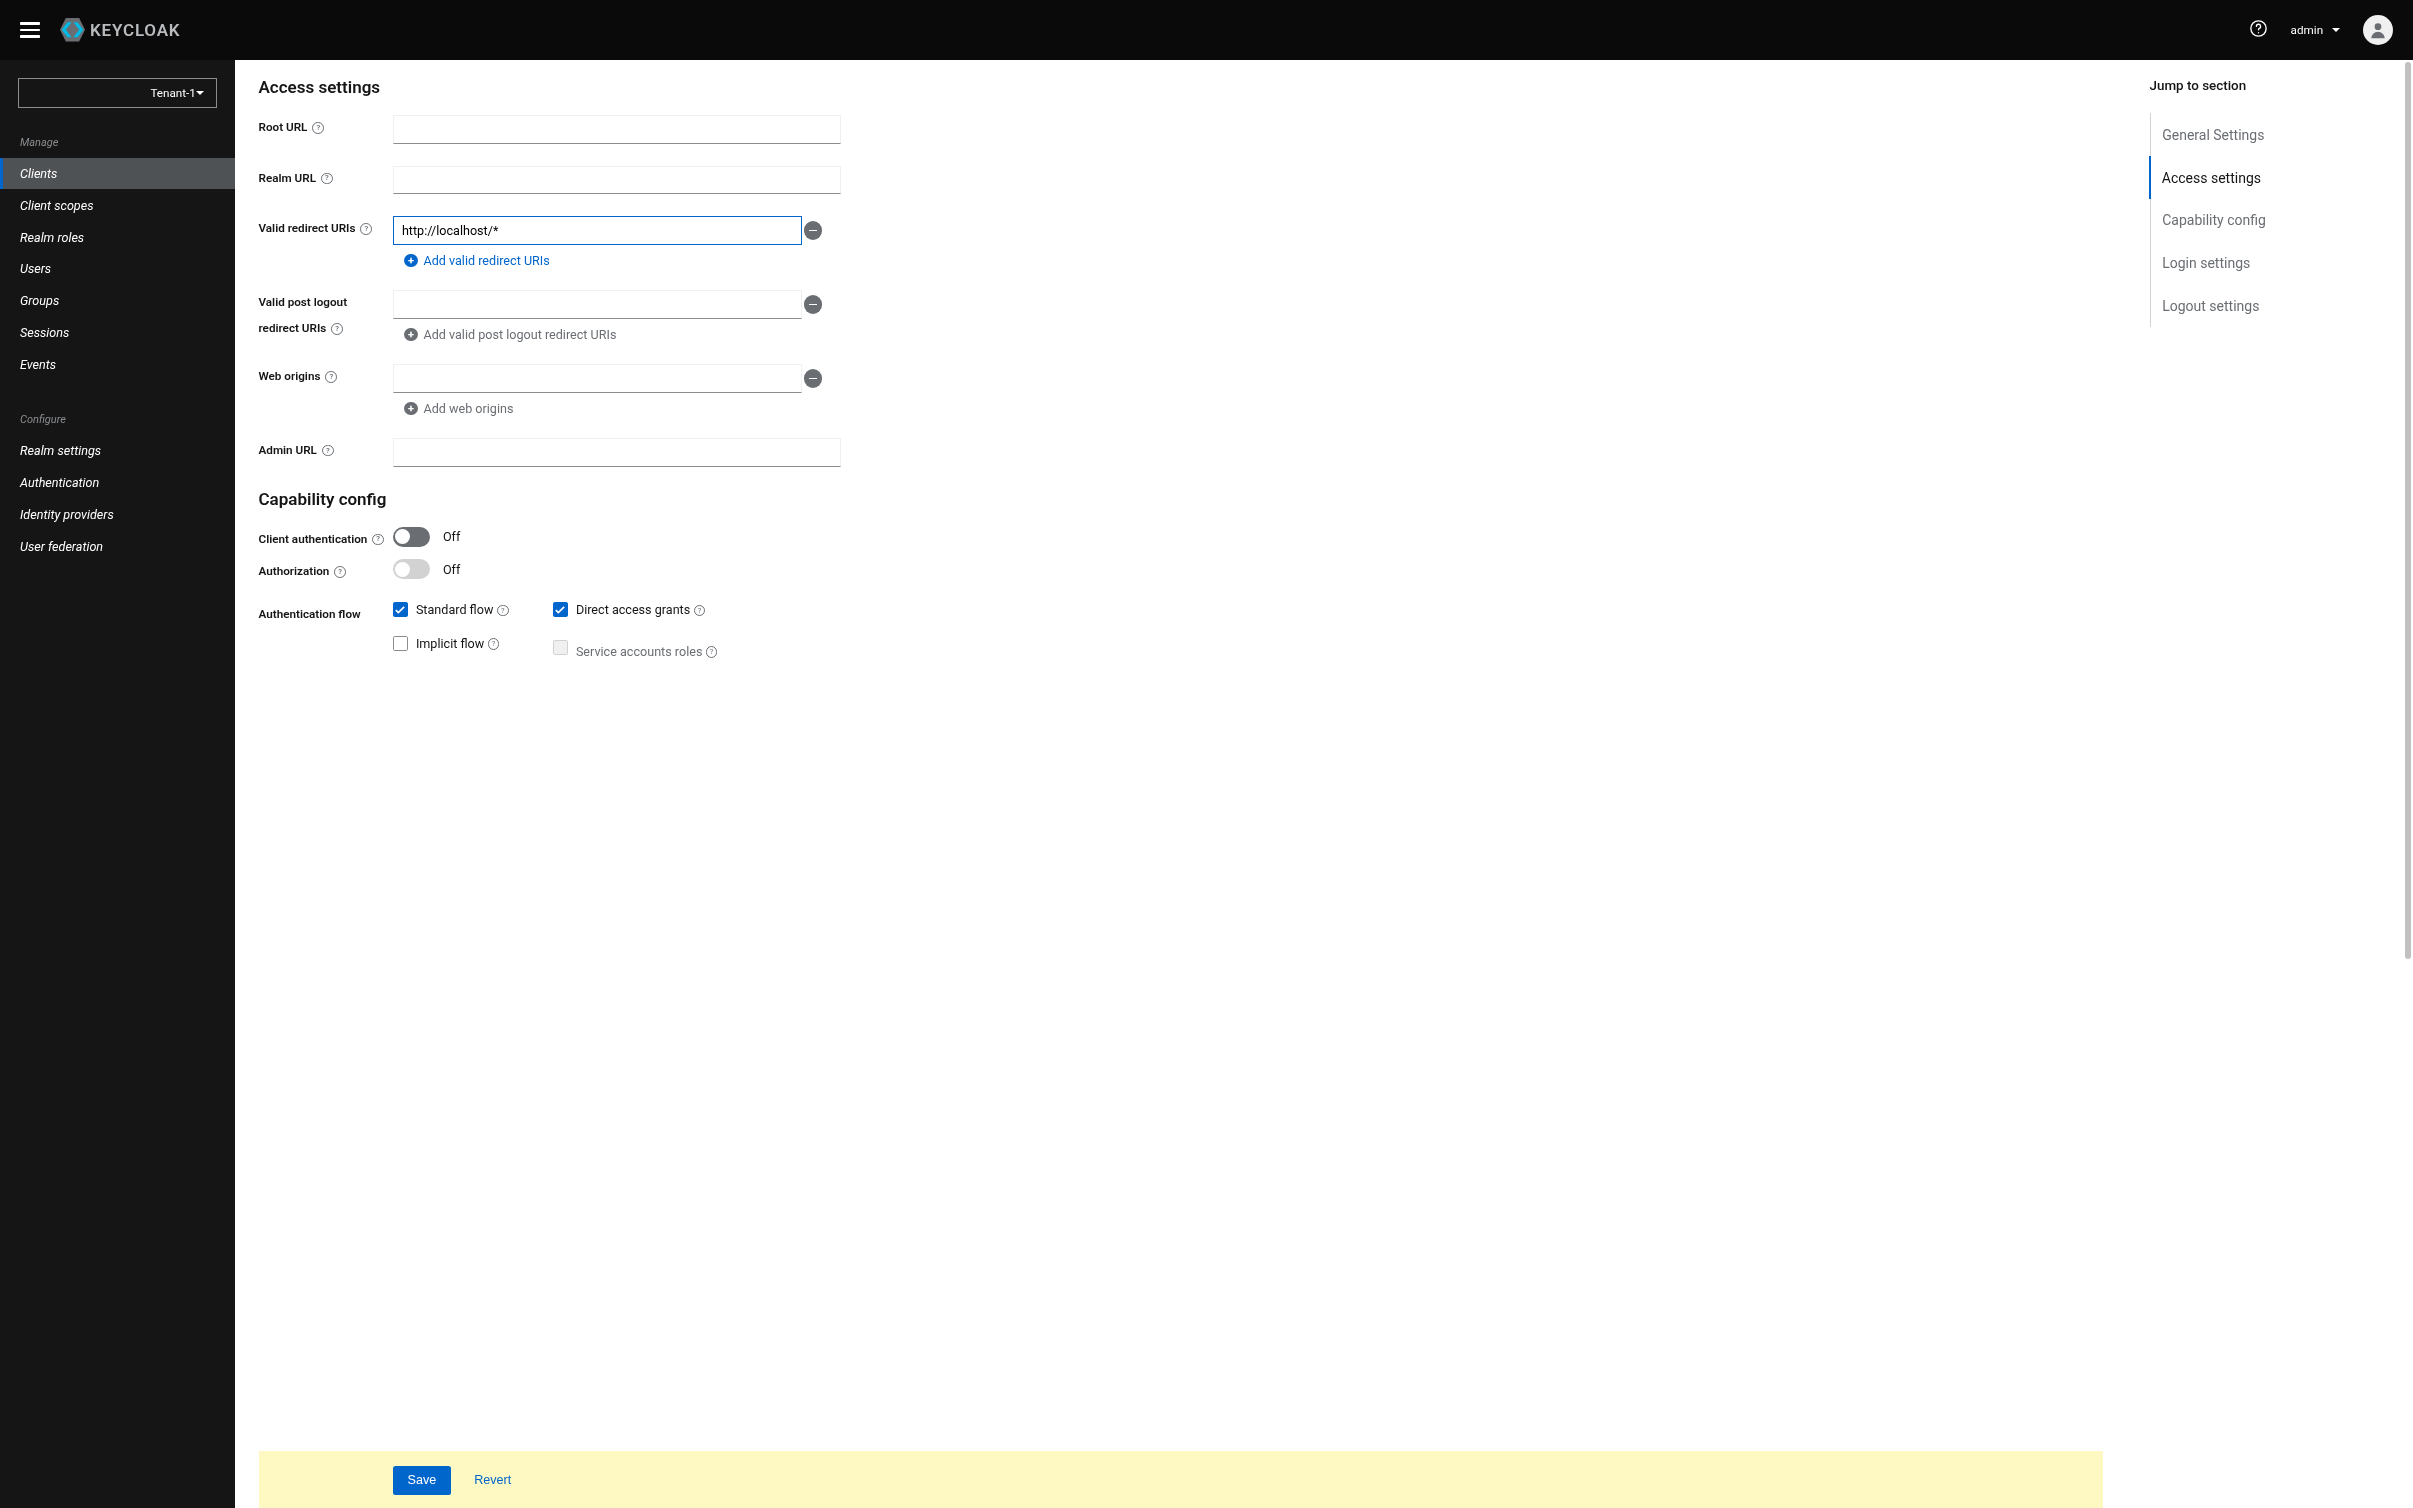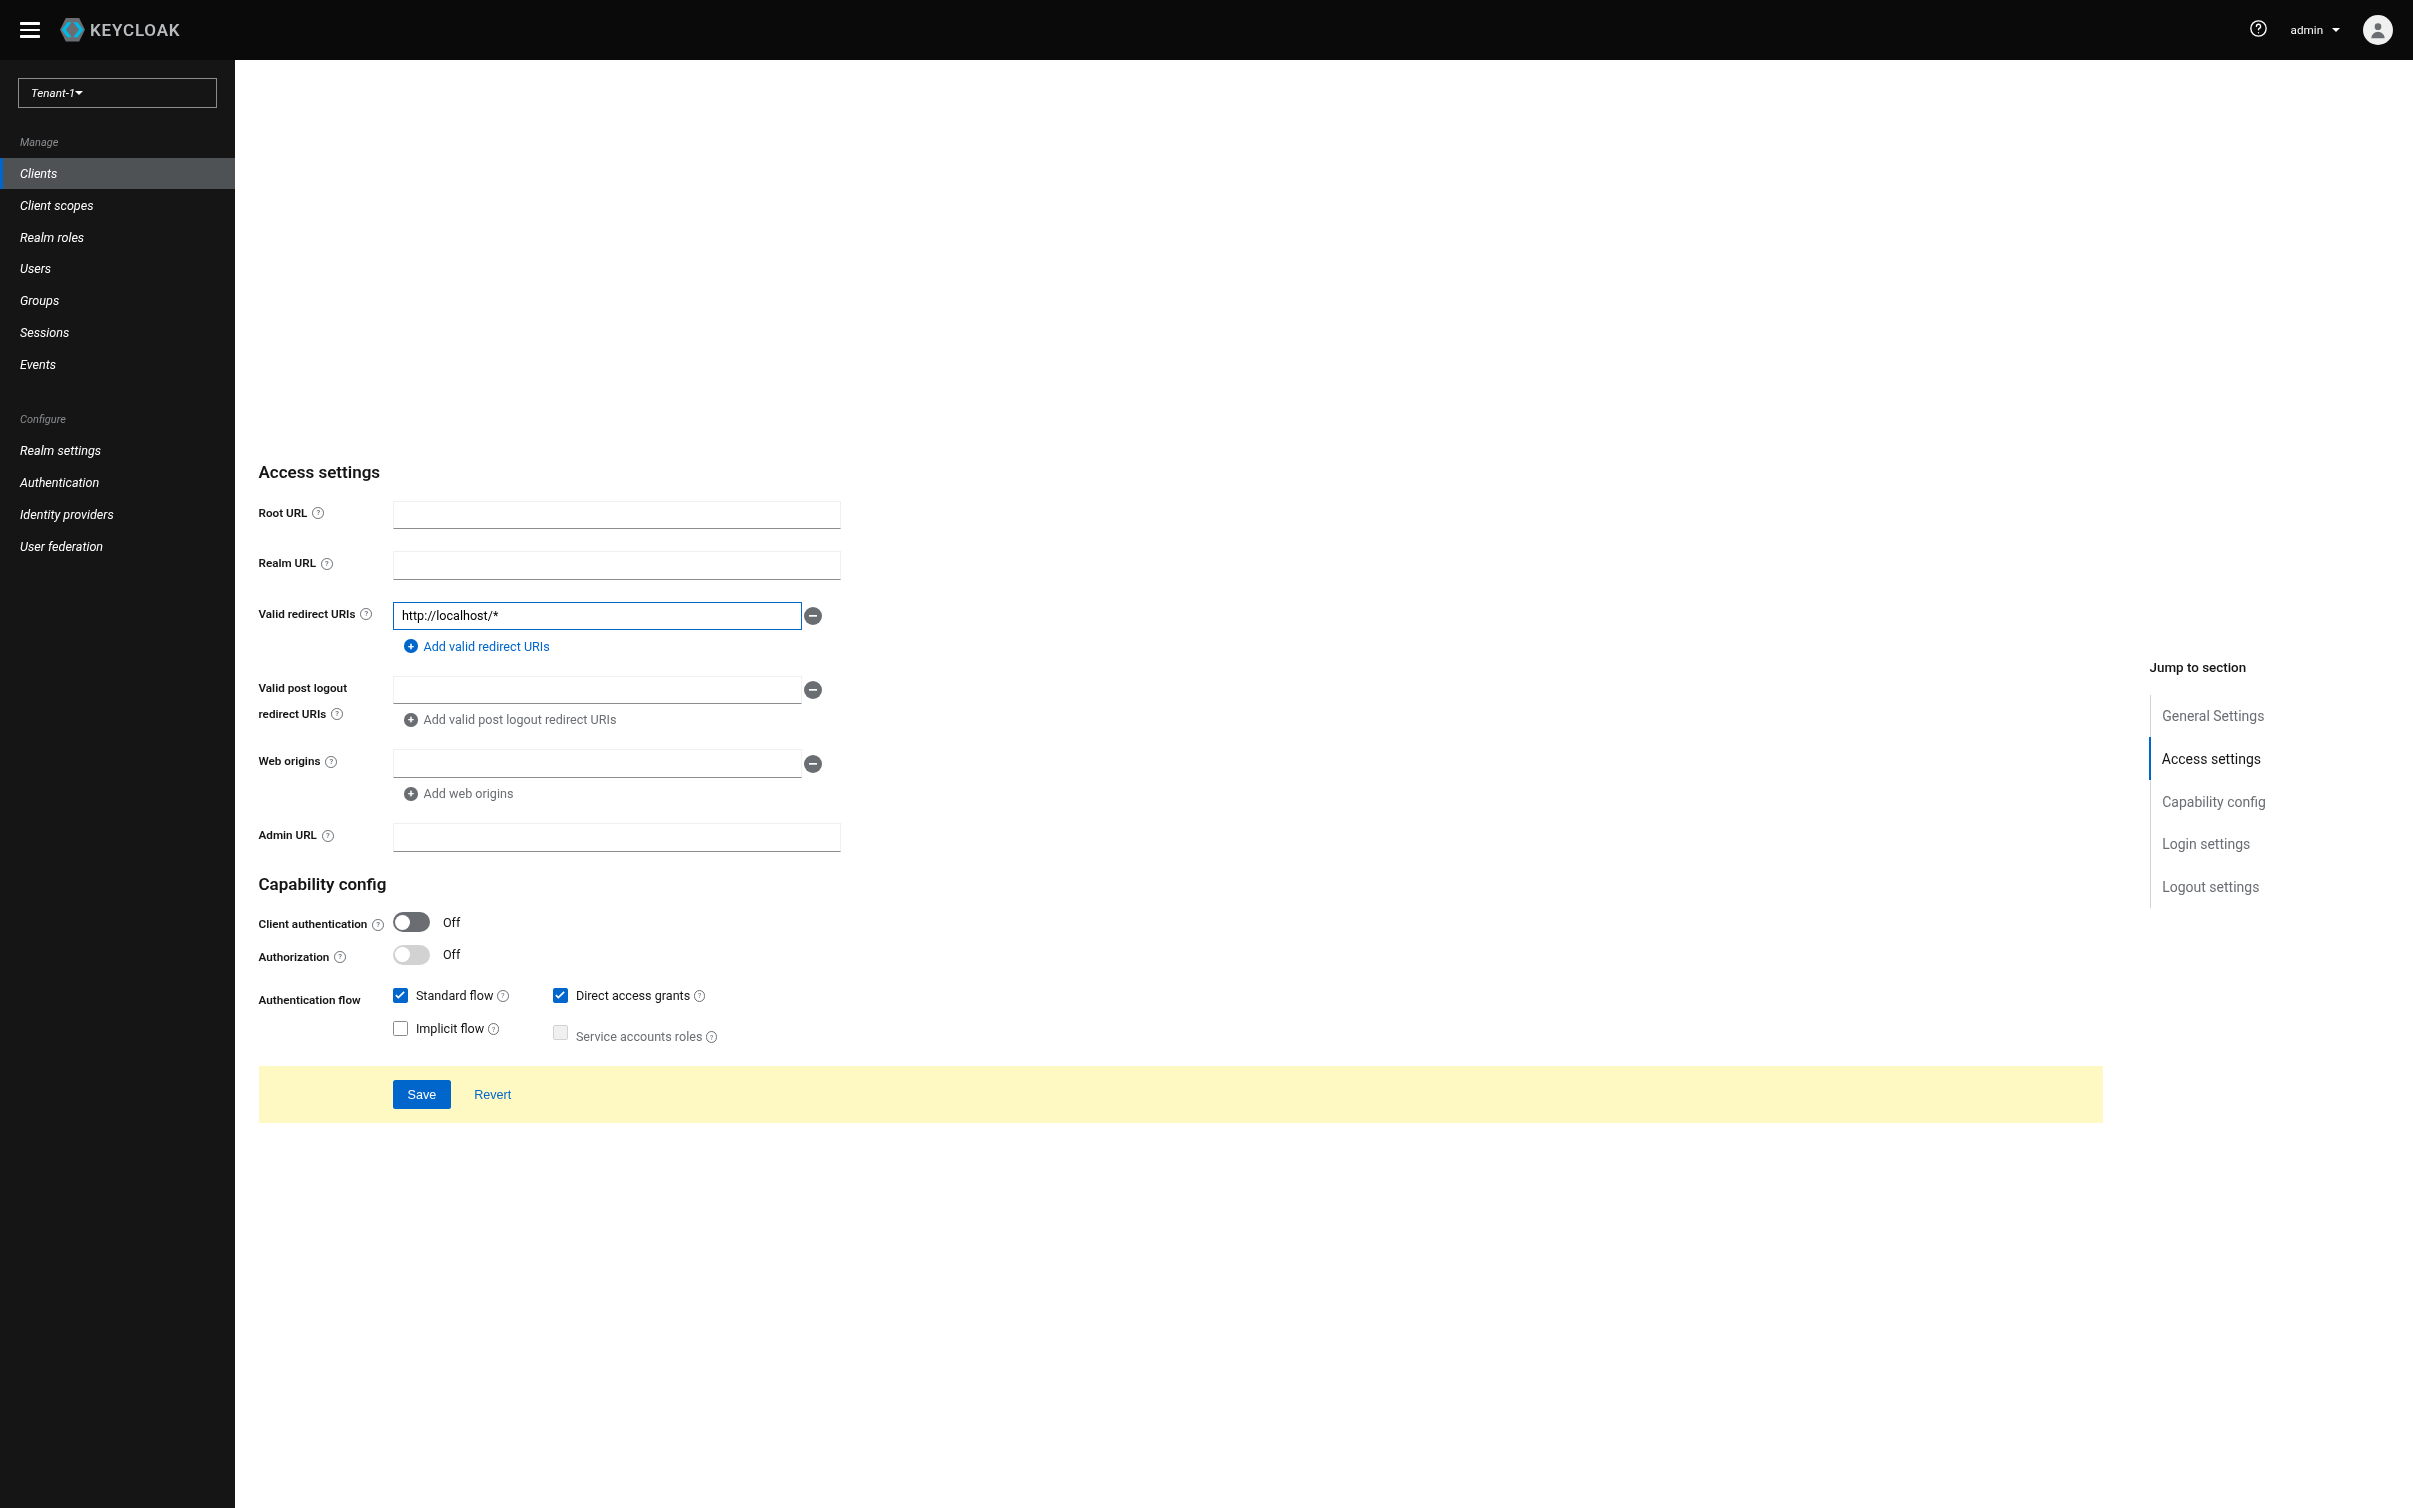--- a/index.html
+++ b/index.html
@@ -108,24 +108,23 @@
       flex-direction: column;
     }
     .realm-selector {
       padding: 18.4px 18.4px 15px;
     }
     .realm-dropdown {
       border: 0.8px solid #8a8d90;
       padding: 6.7px 11.7px;
       display: flex;
       align-items: center;
-      justify-content: flex-start;
+      justify-content: flex-end;
       cursor: pointer;
       color: #fff;
-      font-style: italic;
     }
     .realm-caret {
       width: 0;
       height: 0;
       border-left: 4.2px solid transparent;
       border-right: 4.2px solid transparent;
       border-top: 4.2px solid #fff;
     }
     .nav-section-title {
       color: #8a8d90;
@@ -149,21 +148,20 @@
     }
     .nav-section + .nav-section {
       padding-top: 25px;
     }
     
     .main {
       flex: 1;
       display: flex;
       min-width: 0;
       overflow: hidden;
-      align-items: center;
     }
     .content-col {
       flex: 1;
       display: flex;
       flex-direction: column;
       min-width: 0;
     }
     .form-scroll {
       flex: 1;
       overflow-y: auto;

